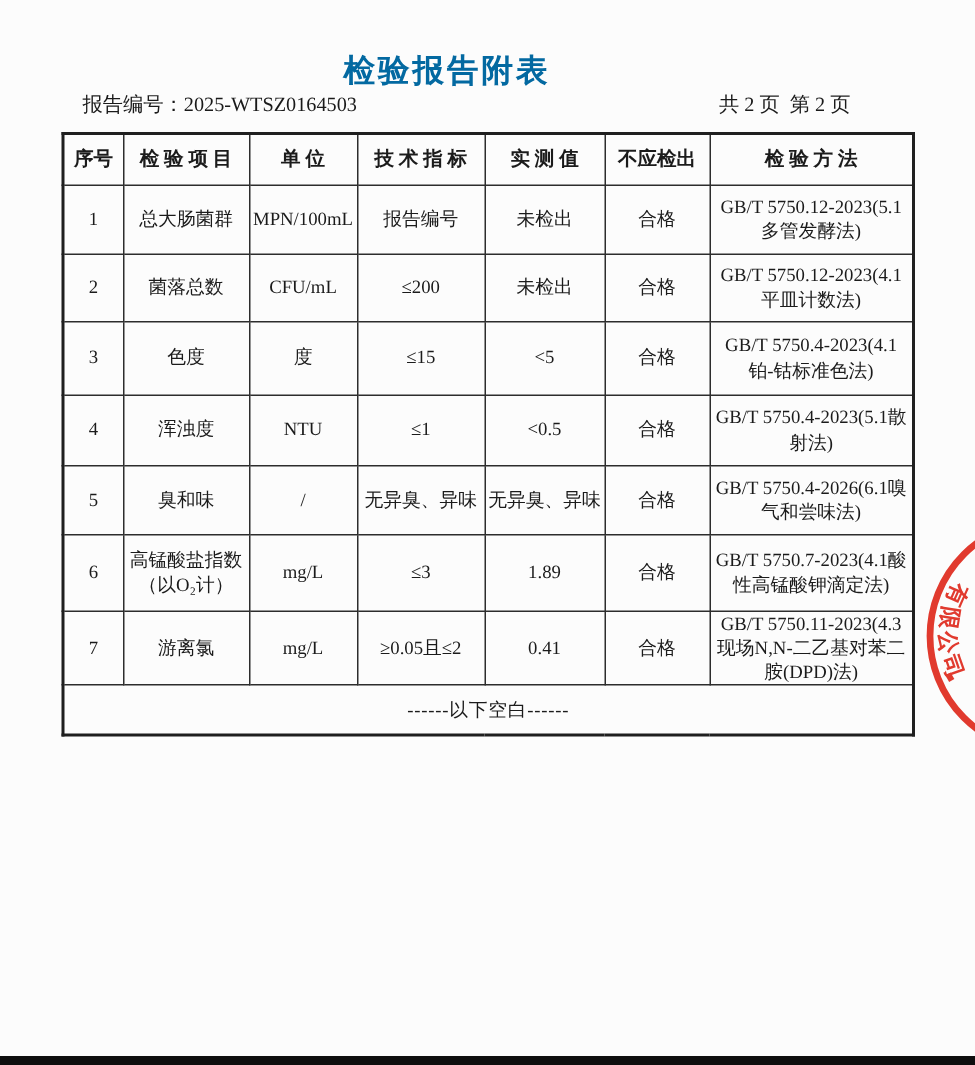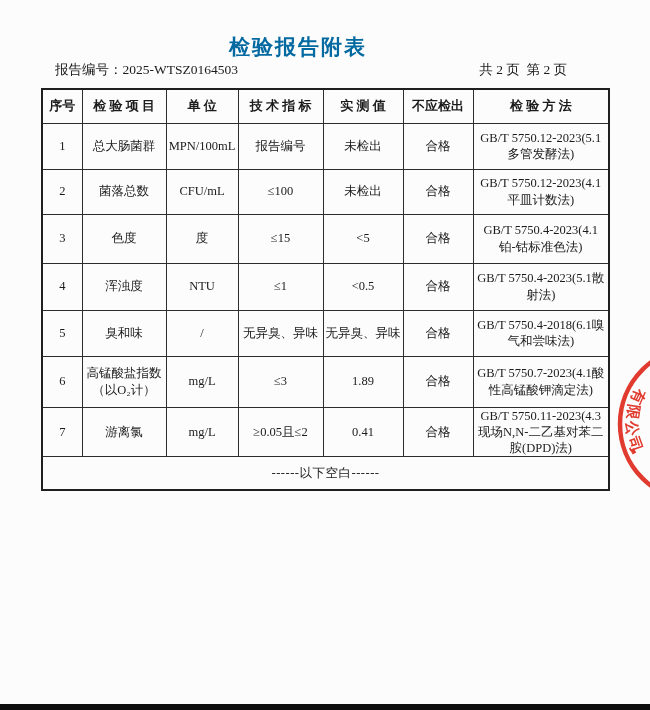--- a/index.html
+++ b/index.html
@@ -92,21 +92,21 @@
     <td>MPN/100mL</td>
     <td>报告编号</td>
     <td>未检出</td>
     <td>合格</td>
     <td class="method">GB/T 5750.12-2023(5.1多管发酵法)</td>
   </tr>
   <tr style="height:45px">
     <td>2</td>
     <td>菌落总数</td>
     <td>CFU/mL</td>
-    <td>≤100</td>
+    <td>≤200</td>
     <td>未检出</td>
     <td>合格</td>
     <td class="method">GB/T 5750.12-2023(4.1平皿计数法)</td>
   </tr>
   <tr style="height:49px">
     <td>3</td>
     <td>色度</td>
     <td>度</td>
     <td>≤15</td>
     <td>&lt;5</td>
@@ -122,21 +122,21 @@
     <td>合格</td>
     <td class="method">GB/T 5750.4-2023(5.1散射法)</td>
   </tr>
   <tr style="height:46px">
     <td>5</td>
     <td>臭和味</td>
     <td>/</td>
     <td>无异臭、异味</td>
     <td>无异臭、异味</td>
     <td>合格</td>
-    <td class="method">GB/T 5750.4-2018(6.1嗅气和尝味法)</td>
+    <td class="method">GB/T 5750.4-2026(6.1嗅气和尝味法)</td>
   </tr>
   <tr style="height:51px">
     <td>6</td>
     <td>高锰酸盐指数（以O₂计）</td>
     <td>mg/L</td>
     <td>≤3</td>
     <td>1.89</td>
     <td>合格</td>
     <td class="method">GB/T 5750.7-2023(4.1酸性高锰酸钾滴定法)</td>
   </tr>

